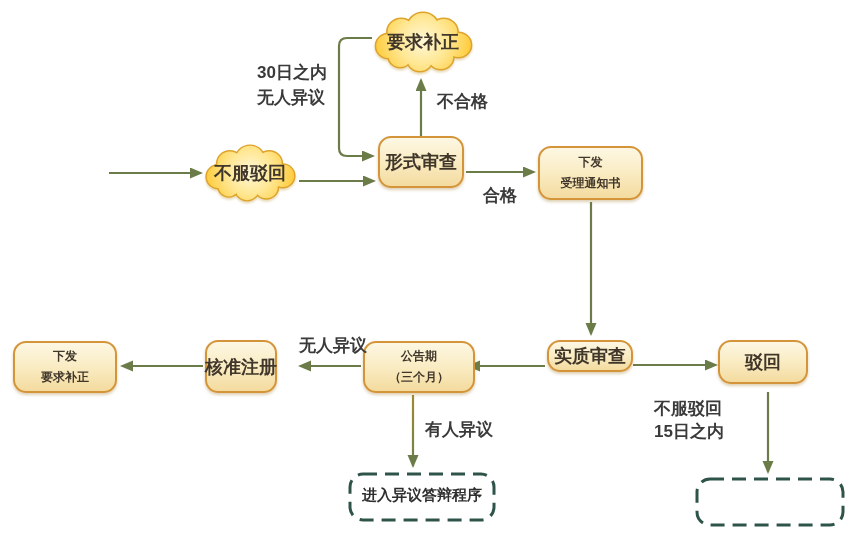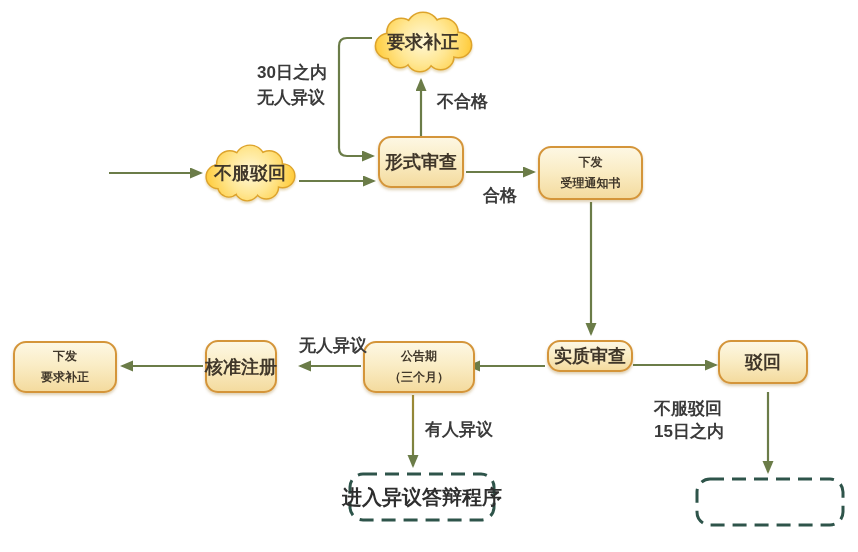--- a/index.html
+++ b/index.html
@@ -15,21 +15,21 @@
   .box{border:2.5px solid #D4953A;border-radius:13px;
        background:linear-gradient(180deg,#FDF7E3 0%,#FAEDC6 45%,#F4DB9F 100%);
        box-shadow:0 2px 3px rgba(160,120,40,.35);box-sizing:border-box;}
 
   .cloud{background:transparent;}
   .cloud-svg{position:absolute;left:0;top:0;width:100%;height:100%;filter:drop-shadow(0 2px 1px rgba(190,150,50,.35));}
   .cloud .node-text{position:relative;z-index:1;}
 
   .terminal{background:transparent;}
   .terminal-rect{position:absolute;left:0;top:0;}
-  .terminal .node-text{position:relative;z-index:1;font-size:20px;color:#2E2E2E;}
+  .terminal .node-text{position:relative;z-index:1;font-size:15px;color:#2E2E2E;font-family:Liberation Mono, monospace;}
 
   .edge-label{position:absolute;z-index:3;color:#3A3A3A;font-size:17px;font-weight:600;white-space:nowrap;}
   .edge-label .line{display:block;}
   #lbl-correction-note .line{line-height:25px;}
   #lbl-review-note .line{line-height:23px;}
 
   .defs-svg{position:absolute;width:0;height:0;}
 </style>
 </head>
 <body>

